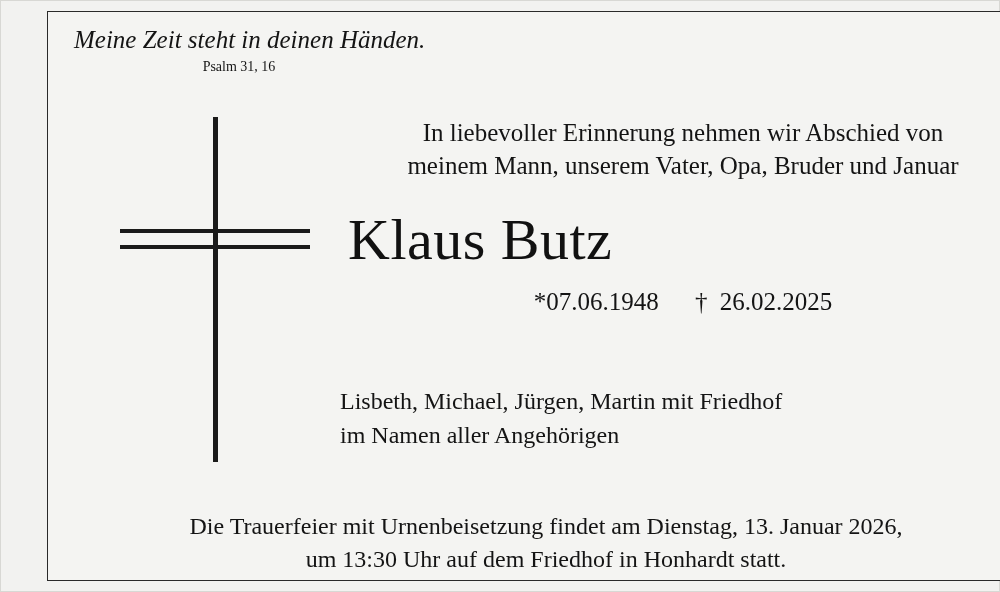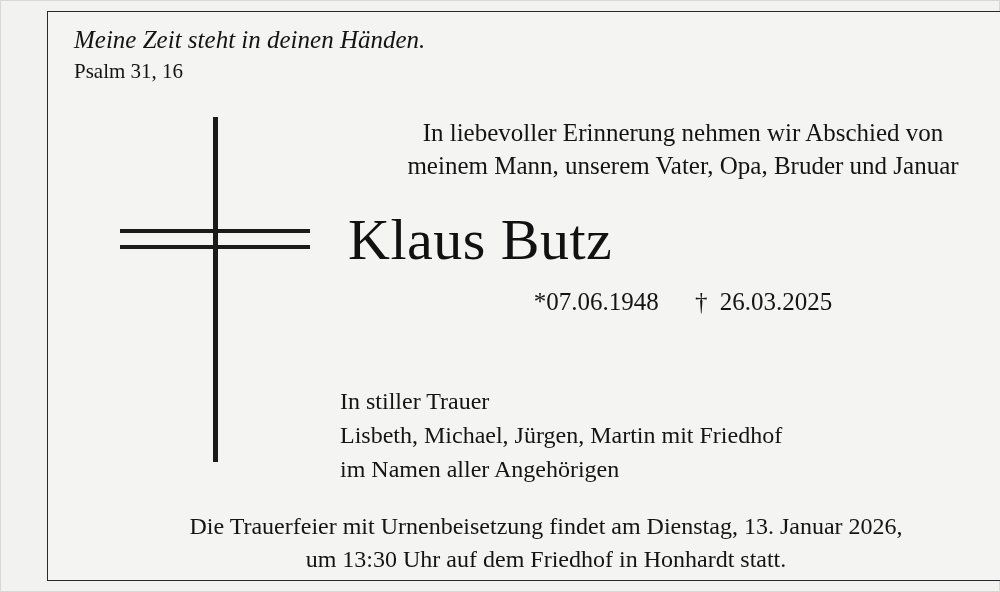--- a/index.html
+++ b/index.html
@@ -42,22 +42,22 @@
   }
   .verse-text {
     font-style: italic;
     font-size: 25px;
     line-height: 1.15;
     color: #141414;
     white-space: nowrap;
   }
   .verse-source {
     margin-top: 4px;
-    font-size: 21px;
-    text-align: left;
+    font-size: 14px;
+    text-align: center;
     width: 330px;
     color: #141414;
   }
 
   
   .cross {
     position: absolute;
     left: 60px;
     top: 105px;
     width: 210px;
@@ -166,25 +166,24 @@
     <div class="intro">
       <div>In liebevoller Erinnerung nehmen wir Abschied von</div>
       <div>meinem Mann, unserem Vater, Opa, Bruder und Januar</div>
     </div>
 
     <div class="name">Klaus Butz</div>
 
     <div class="dates">
       <span class="birth">*07.06.1948</span>
       <span class="dagger">†</span>
-      <span class="death">26.03.2025</span>
+      <span class="death">26.02.2025</span>
     </div>
 
     <div class="mourners">
-      <div>In stiller Trauer</div>
       <div>Lisbeth, Michael, Jürgen, Martin mit Friedhof</div>
       <div>im Namen aller Angehörigen</div>
     </div>
 
     <div class="ceremony">
       <div>Die Trauerfeier mit Urnenbeisetzung findet am Dienstag, 13. Januar 2026,</div>
       <div>um 13:30 Uhr auf dem Friedhof in Honhardt statt.</div>
     </div>
 
   </div>

